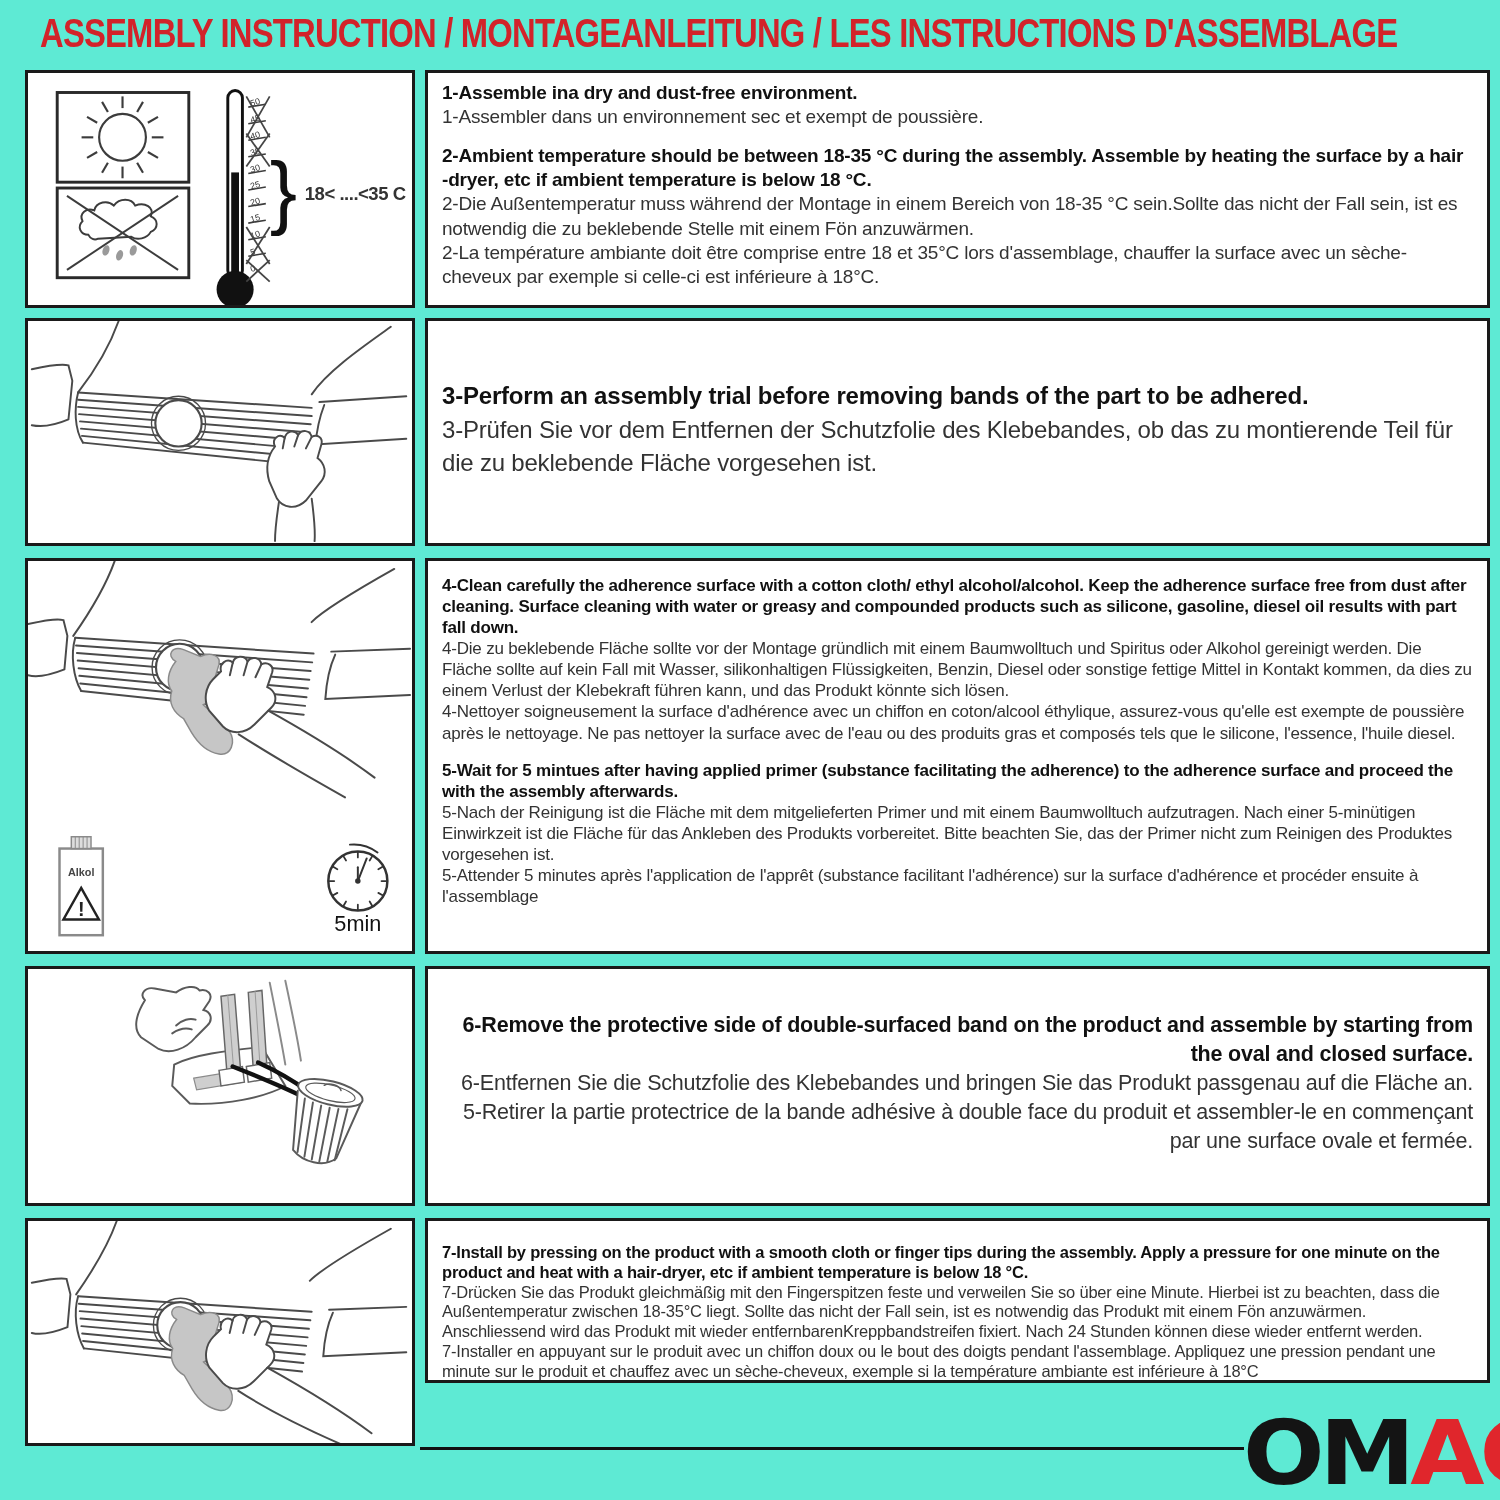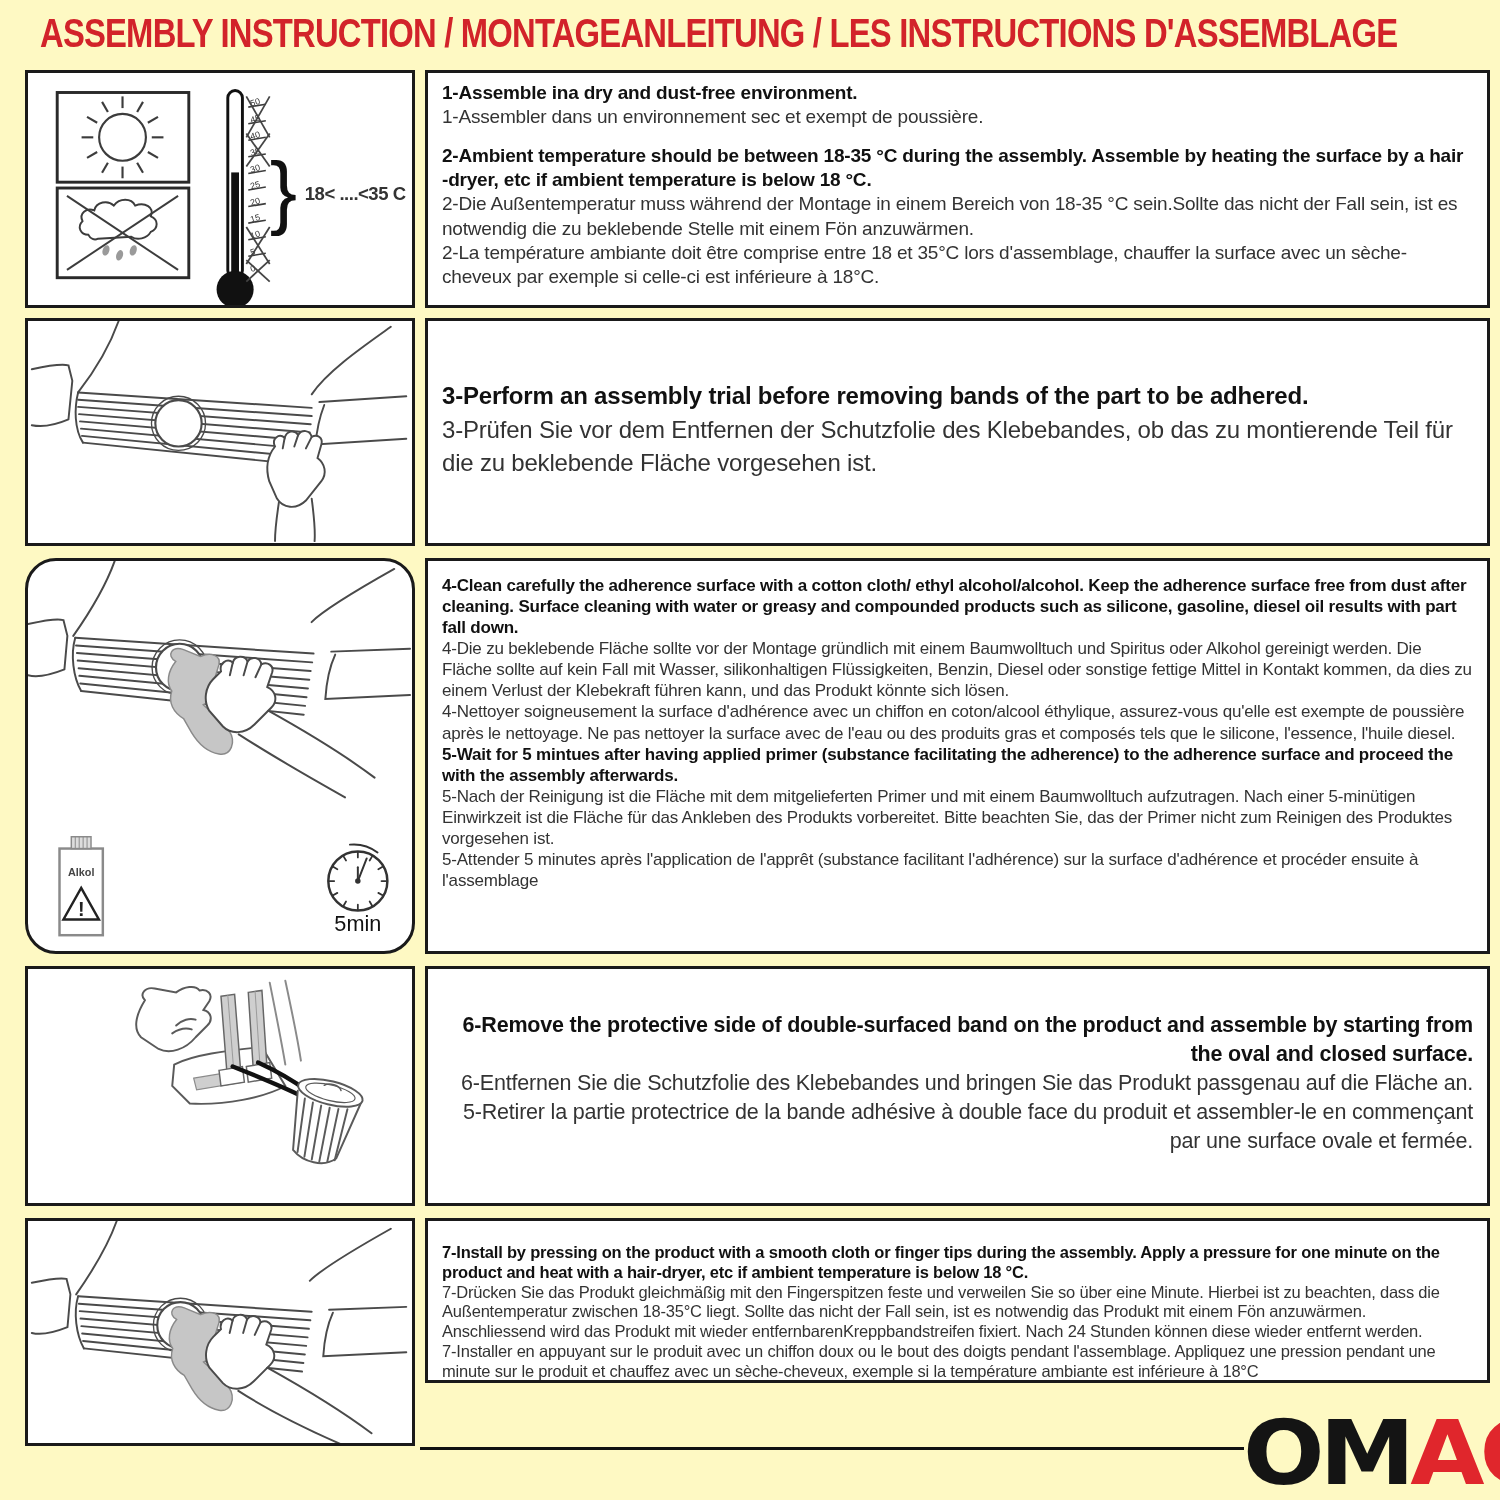--- a/index.html
+++ b/index.html
@@ -1,30 +1,30 @@
 <!DOCTYPE html>
 <html><head>
 <meta charset="utf-8">
 <style>
   html,body{margin:0;padding:0;background:#fff;}
-  .page{position:relative;width:1500px;height:1500px;background:#fef9c3;overflow:hidden;
+  .page{position:relative;width:1500px;height:1500px;background:#5eead4;overflow:hidden;
         font-family:"Liberation Sans",sans-serif;color:#222;}
   .title{position:absolute;left:40px;top:10px;margin:0;white-space:nowrap;
          font-size:41px;font-weight:bold;color:#d2232a;letter-spacing:-1px;
          transform:scaleX(.80);transform-origin:left top;}
   .box{position:absolute;box-sizing:border-box;border:3px solid #1a1a1a;background:#fff;overflow:hidden;}
   .illus{left:25px;width:390px;}
   .txtbox{left:425px;width:1065px;padding:8px 14px;}
   .txtbox p{margin:0;color:#333;letter-spacing:-0.2px;}
   .txtbox p.b{font-weight:bold;color:#111;}
   .s1{font-size:19px;line-height:1.28;}
   .s1 .gap{margin-top:14px;}
   .s2{font-size:24px;line-height:1.4;padding-top:58px;}
   .s3{font-size:17px;line-height:1.24;padding-top:14px;}
-  .s3 .gap{}
+  .s3 .gap{margin-top:16px;}
   .s4{font-size:21.5px;line-height:1.35;padding-top:42px;text-align:right;}
   .s5{font-size:16.5px;line-height:1.2;padding-top:22px;}
   .botline{position:absolute;left:420px;top:1447px;width:824px;height:3px;background:#111;}
   .logo{position:absolute;left:1243px;top:1402px;width:254px;height:100px;
         font-family:"DejaVu Sans",sans-serif;font-weight:bold;font-size:96px;
         letter-spacing:-5px;transform:scaleY(.92);transform-origin:left top;white-space:nowrap;}
   .logo .blk{color:#141414;} .logo .red{color:#e0262c;}
   svg{display:block;}
   svg text{font-family:"Liberation Sans",sans-serif;}
 </style>
@@ -140,21 +140,21 @@
         <path d="M 256,188 C 254,202 252,214 252,228 M 290,184 C 292,200 294,214 293,228" fill="none"></path>
       </g>
     </svg>
   </div>
 
   <div class="box txtbox s2" style="top:318px;height:228px;">
     <p class="b">3-Perform an assembly trial before removing bands of the part to be adhered.</p>
     <p>3-Prüfen Sie vor dem Entfernen der Schutzfolie des Klebebandes, ob das zu montierende Teil für die zu beklebende Fläche vorgesehen ist.</p>
   </div>
 
-  <div class="box illus" style="top:558px;height:396px;border-radius:31px;">
+  <div class="box illus" style="top:558px;height:396px;">
     <svg width="384" height="390" viewBox="0 0 390 396" fill="none" stroke="#4a4a4a" stroke-width="2" stroke-linecap="round">
       <path d="M 88,0 C 78,28 60,56 46,76"></path>
       <path d="M 372,8 C 340,26 302,48 288,62"></path>
       <path d="M 0,64 C 14,61 28,58 36,60 L 40,76 L 37,110 C 22,116 8,118 0,116"></path>
       <path d="M 308,92 L 388,89 M 312,95 C 306,108 303,124 302,140 L 388,136"></path>
       <g>
         <path d="M 48,78 C 43,95 46,118 54,132"></path>
         <line x1="48" y1="78" x2="290" y2="94"></line>
           <line x1="48.8" y1="85.7" x2="288.6" y2="102.9"></line>
         <line x1="49.7" y1="93.4" x2="287.1" y2="111.7"></line>

